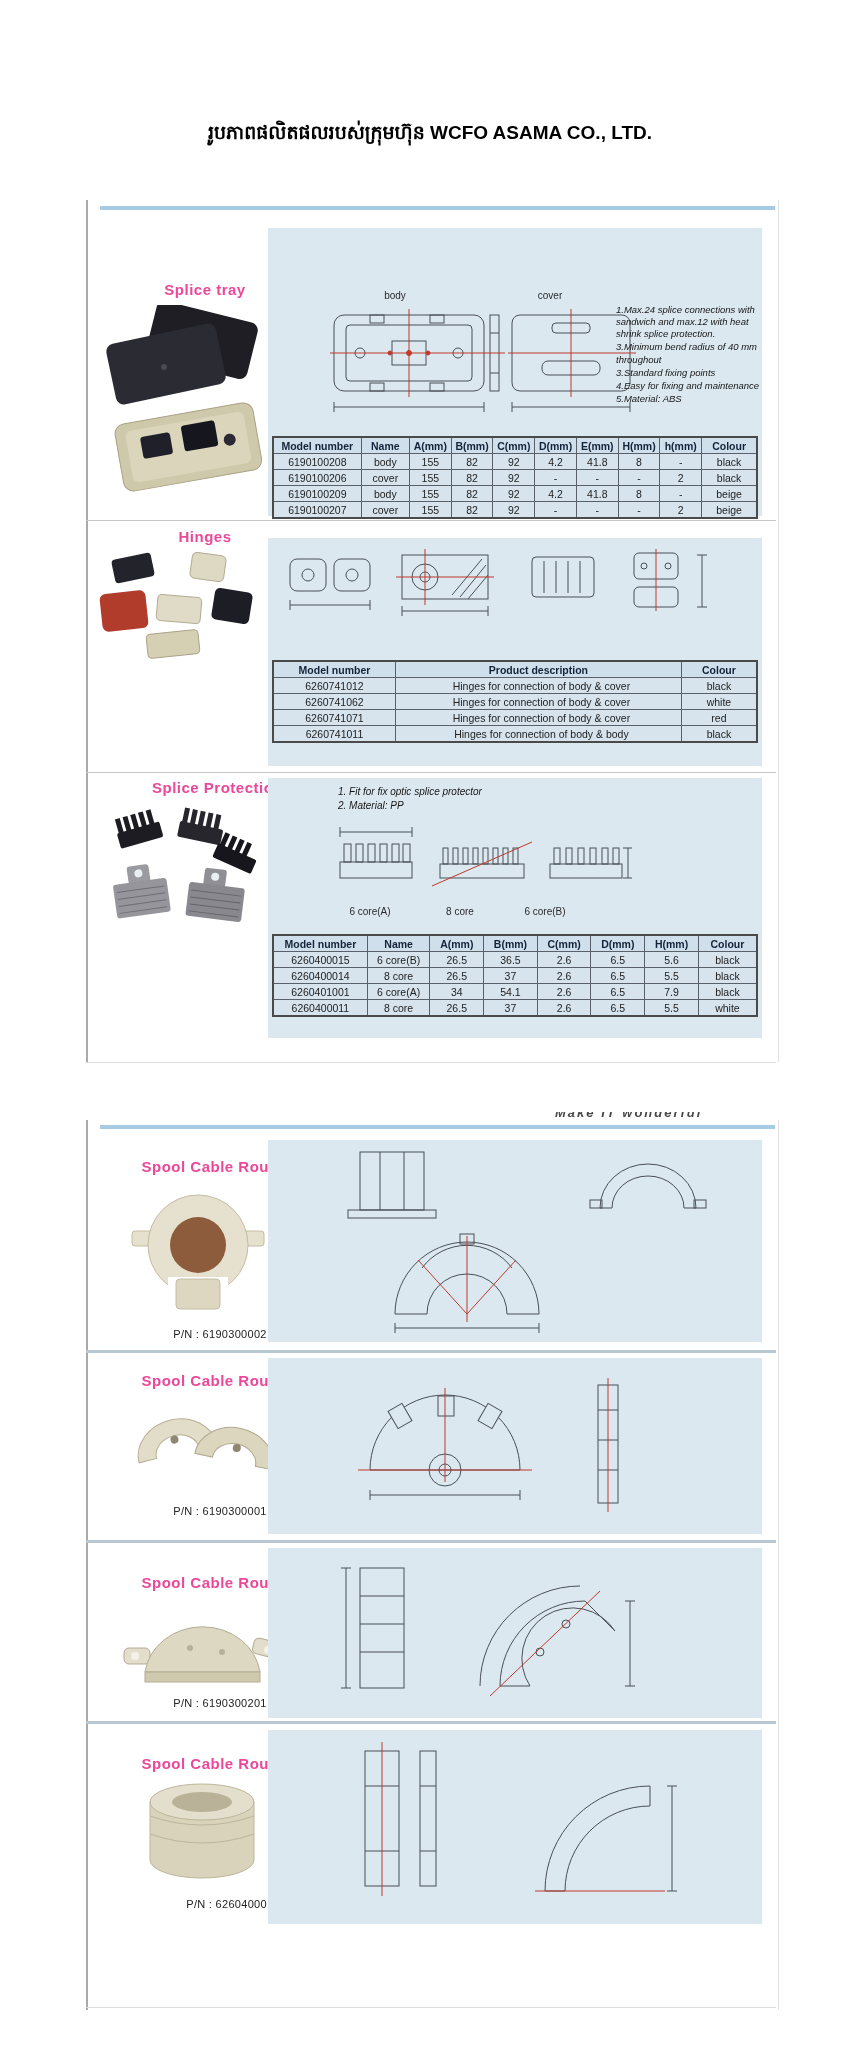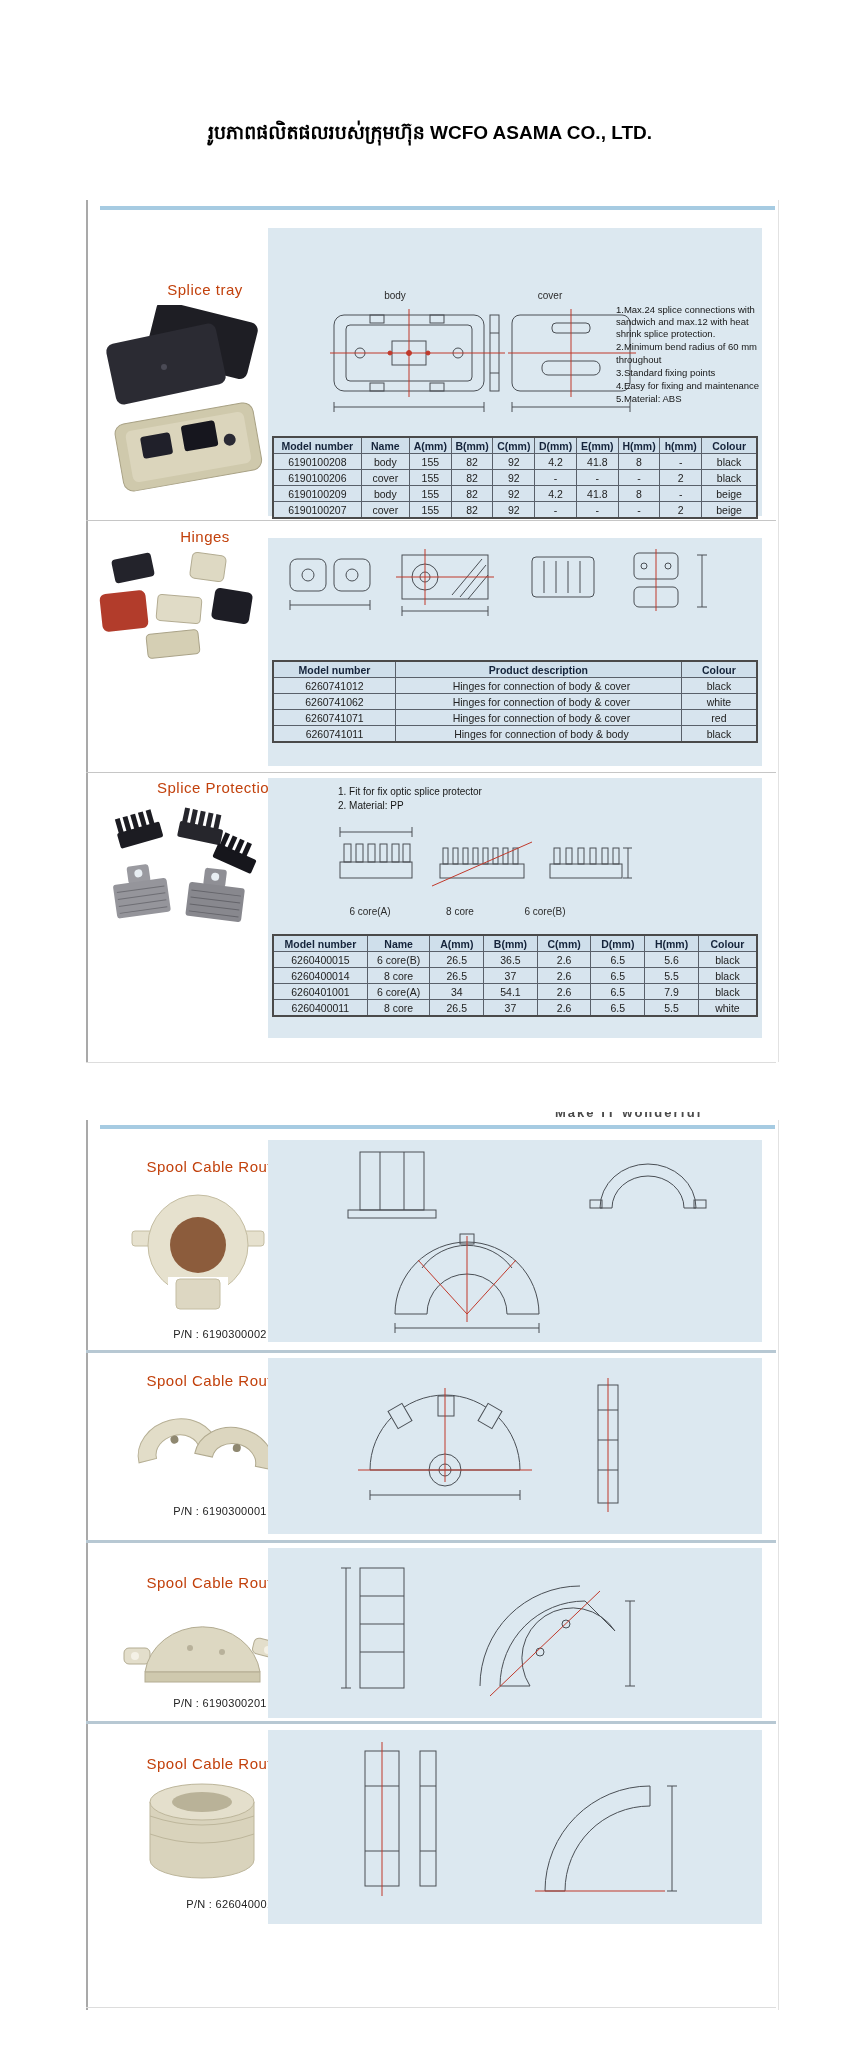--- a/index.html
+++ b/index.html
@@ -5,45 +5,45 @@
   html,body{margin:0;padding:0;}
   body{
     width:859px;height:2068px;position:relative;background:#ffffff;
     font-family:"Liberation Sans","DejaVu Sans",sans-serif;color:#1a1a1a;overflow:hidden;
   }
   .abs{position:absolute;}
   .main-title{font-weight:bold;font-size:19px;color:#000;text-align:center;white-space:nowrap;}
   .page{position:absolute;left:86px;width:690px;border-left:2px solid #a9a9a9;border-right:1px solid #e2e2e2;}
   .topline{position:absolute;height:4px;background:#a6cbe2;}
   .panel{position:absolute;background:#dce8f0;}
-  .sec-title{position:absolute;font-weight:normal;font-size:15px;letter-spacing:.5px;color:#c2410c;text-align:center;}
+  .sec-title{position:absolute;font-weight:bold;font-size:15px;letter-spacing:.5px;color:#ec4899;text-align:center;}
   .pn{position:absolute;font-size:11px;color:#222;text-align:center;letter-spacing:.3px;}
   .divider1{position:absolute;left:86px;width:690px;height:1px;background:#c6c6c6;}
   .divider2{position:absolute;left:86px;width:690px;height:3px;background:#b7c8d3;}
-  .notes{position:absolute;font-size:9.5px;line-height:1.28;color:#161616;}
+  .notes{position:absolute;font-size:9.5px;line-height:1.28;color:#161616;font-style:italic;}
   .notes .note-line{margin-bottom:1px;}
   .dlabel{position:absolute;font-size:10px;color:#2b2b2b;text-align:center;}
   table.ctable{position:absolute;border-collapse:collapse;table-layout:fixed;
     font-size:10.5px;color:#222;background:#d7e4ee;border:2px solid #4a4a4a;}
   .ctable th,.ctable td{border:1px solid #59606a;text-align:center;padding:1px 2px;height:13px;line-height:12px;
     overflow:hidden;white-space:nowrap;}
   .ctable th{font-weight:bold;background:#cfdfeb;color:#14233a;}
   .t1 th:nth-child(1),.t1 td:nth-child(1){width:19%;}
   .t1 th:nth-child(2),.t1 td:nth-child(2){width:10%;}
   .t1 th:nth-child(n+3),.t1 td:nth-child(n+3){width:8.5%;}
   .t1 th:nth-child(10),.t1 td:nth-child(10){width:11.5%;}
   .t2 th:nth-child(1),.t2 td:nth-child(1){width:25%;}
   .t2 th:nth-child(2),.t2 td:nth-child(2){width:60%;}
   .t2 th:nth-child(3),.t2 td:nth-child(3){width:15%;}
   .t2 td:nth-child(2){text-align:center;padding-left:8px;}
   .t3 th:nth-child(1),.t3 td:nth-child(1){width:20%;}
   .t3 th:nth-child(2),.t3 td:nth-child(2){width:13%;}
   .t3 th:nth-child(n+3),.t3 td:nth-child(n+3){width:11%;}
   .t3 th:nth-child(8),.t3 td:nth-child(8){width:12%;}
-  .clip-header{position:absolute;overflow:hidden;height:12px;}
+  .clip-header{position:absolute;overflow:hidden;height:12px;font-style:italic;}
   .clip-header span{display:block;margin-top:-7px;font-weight:bold;font-size:13px;color:#4a4a4a;letter-spacing:2px;white-space:nowrap;}
   svg .ln{stroke:#4a4f55;fill:none;stroke-width:1;}
   svg .lnf{stroke:#4a4f55;fill:#dce8f0;stroke-width:1;}
   svg .rd{stroke:#c0392b;fill:none;stroke-width:1;}
 </style>
 </head>
 <body>
 
 <div class="abs main-title" style="left:60px;top:120px;width:740px;">រូបភាពផលិតផលរបស់ក្រុមហ៊ុន WCFO ASAMA CO., LTD.</div>
 
@@ -101,21 +101,21 @@
     <line x1="178" y1="50" x2="306" y2="50"></line>
     <line x1="241" y1="6" x2="241" y2="94"></line>
     <circle cx="79" cy="50" r="2.5" fill="#c0392b"></circle>
     <circle cx="60" cy="50" r="2" fill="#c0392b"></circle>
       <circle cx="98" cy="50" r="2" fill="#c0392b"></circle>
   </g>
 </svg>
 
 <div class="notes" style="left:616px;top:304px;width:144px;">
     <div class="note-line">1.Max.24 splice connections with sandwich and max.12 with heat shrink splice protection.</div>
-    <div class="note-line">2.Minimum bend radius of 60 mm throughout</div>
+    <div class="note-line">3.Minimum bend radius of 40 mm throughout</div>
     <div class="note-line">3.Standard fixing points</div>
     <div class="note-line">4.Easy for fixing and maintenance</div>
     <div class="note-line">5.Material: ABS</div>
   </div>
 
 <table class="ctable t1" style="left:272px;top:436px;width:486px;">
     <thead>
       <tr>
         <th>Model number</th>
         <th>Name</th>

